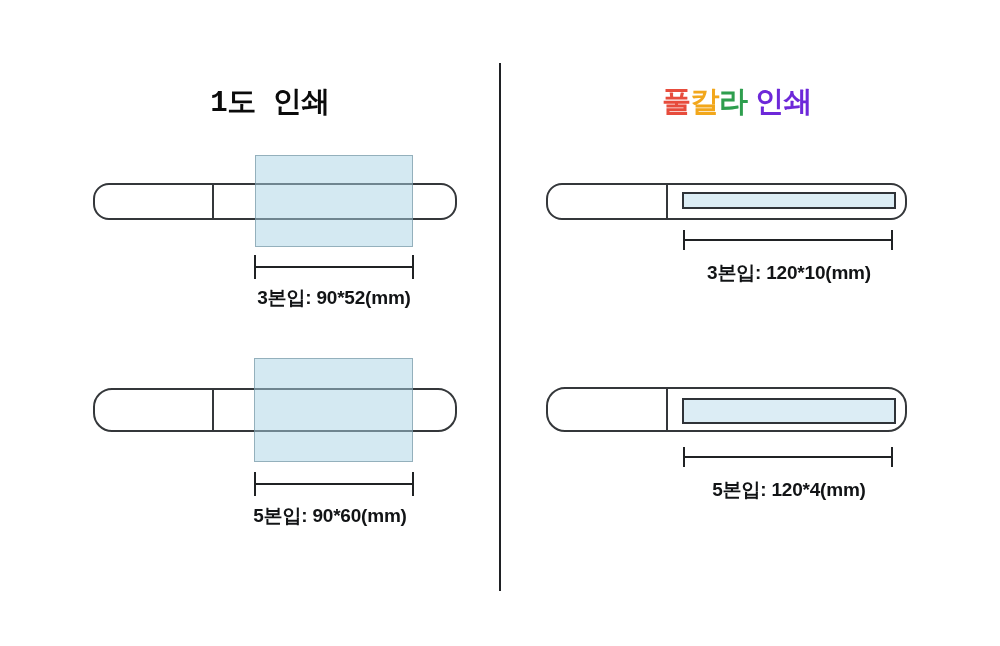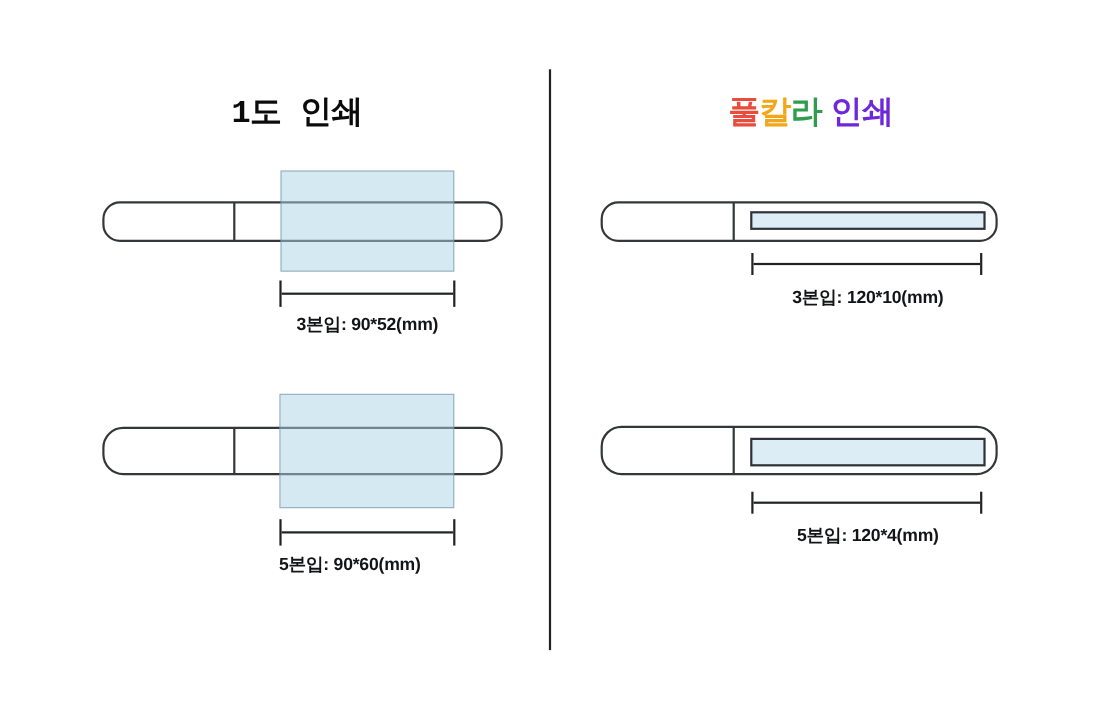--- a/index.html
+++ b/index.html
@@ -65,25 +65,25 @@
     content:"";position:absolute;left:0;right:0;top:45%;
     border-top:2px solid #202224;
   }
   .dim1{left:254px;top:255px;width:160px;height:24px;}
   .dim2{left:254px;top:472px;width:160px;height:24px;}
   .dim3{left:683px;top:230px;width:210px;height:20px;}
   .dim4{left:683px;top:447px;width:210px;height:20px;}
   
   .size-label{
     width:200px;text-align:center;
-    font-size:16px;font-weight:600;color:#121416;
+    font-size:19px;font-weight:600;color:#121416;
     white-space:nowrap;letter-spacing:-0.2px;
   }
   .lb1{left:234px;top:285px;}
-  .lb2{left:218px;top:503px;}
+  .lb2{left:230px;top:503px;}
   .lb3{left:689px;top:260px;}
   .lb4{left:689px;top:477px;}
   
   .section-divider{
     left:499px;top:63px;width:2px;height:528px;
     background:#1f2124;
   }
 </style>
 </head>
 <body>

